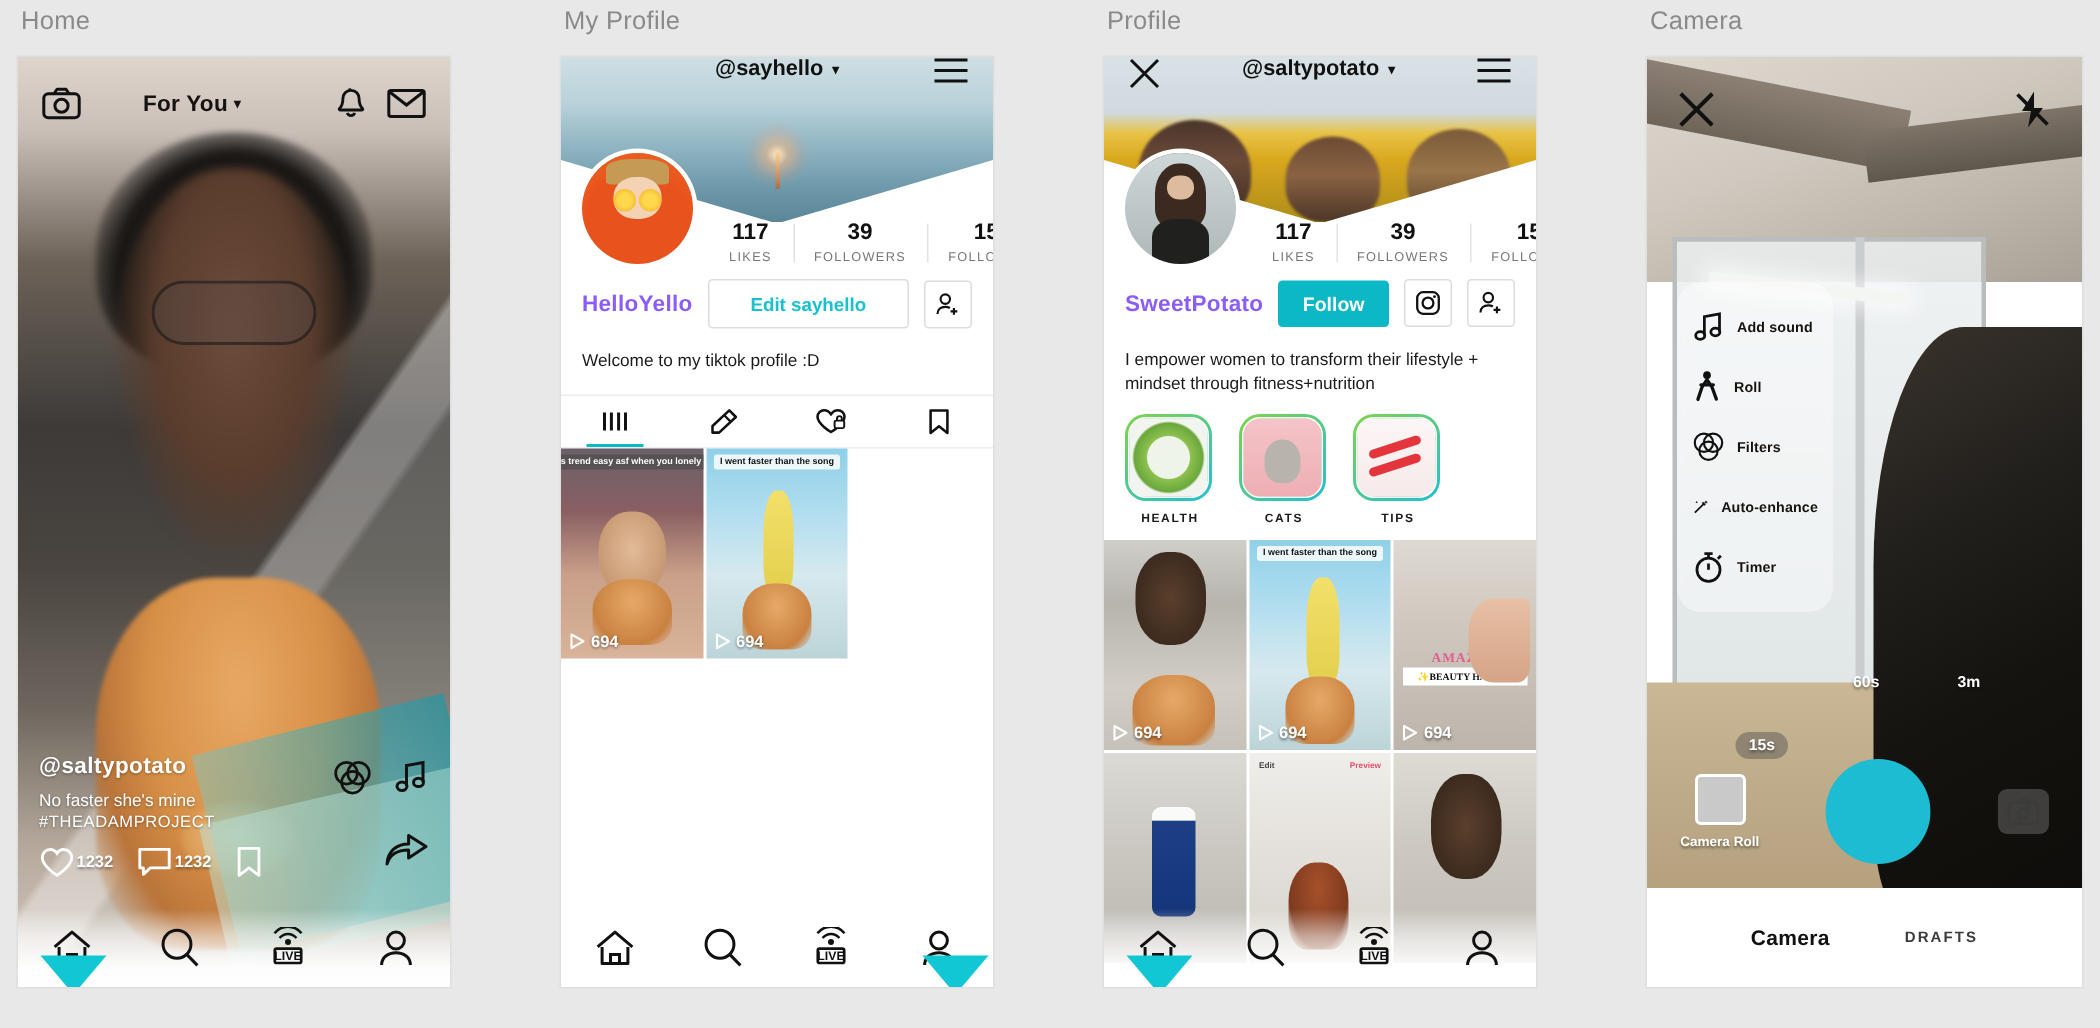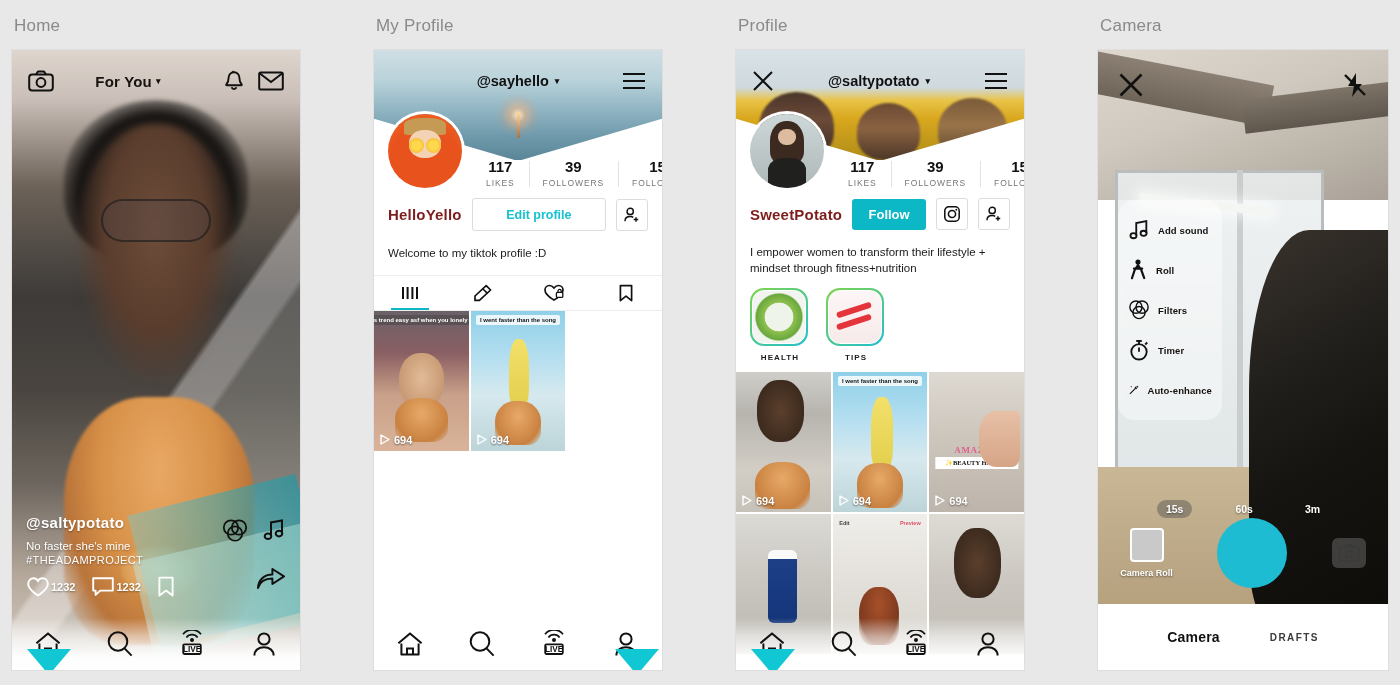--- a/index.html
+++ b/index.html
@@ -5,21 +5,21 @@
   html,body{margin:0;padding:0;}
   body{
     width:1400px;height:685px;
     background:#e8e8e8;
     font-family:"Liberation Sans", sans-serif;
     overflow:hidden;
     position:relative;
   }
   .screens{position:absolute;left:0;top:0;width:1400px;height:685px;}
 
-  .screen{position:absolute;top:16px;}
+  .screen{position:absolute;top:4px;}
   .screen-label{
     font-family:"Liberation Sans", sans-serif;
     font-size:17px;color:#8a8a8a;letter-spacing:.2px;
     line-height:20px;padding-left:2px;
   }
   .phone{
     position:relative;overflow:hidden;background:#fff;
     box-shadow:0 0 0 1px rgba(0,0,0,.04);
   }
 
@@ -111,21 +111,21 @@
 
   
   .cover{position:relative;height:110px;overflow:hidden;}
   .cover .chev{
     position:absolute;left:-2%;bottom:-1px;width:104%;height:44px;
     background:#fff;
     clip-path:polygon(0 0, 50% 100%, 100% 0, 100% 101%, 0 101%);
   }
   .cover-bar{
     position:absolute;left:0;right:0;top:0;height:62px;z-index:5;
-    display:flex;align-items:center;padding:0 16px;box-sizing:border-box;
+    display:flex;align-items:flex-start;padding:0 16px;box-sizing:border-box;
   }
   .cover-handle{
     flex:1;text-align:center;font-weight:bold;font-size:14.5px;color:#111;
     display:flex;align-items:center;justify-content:center;gap:6px;
   }
   .sea{background:linear-gradient(180deg,#cfdfe4 0%,#b9d2da 28%,#8fb4c2 55%,#6f9aab 78%,#5b8697 100%);}
   .sparkler{
     position:absolute;left:50%;top:38%;width:46px;height:46px;margin-left:-23px;
     background:radial-gradient(circle,rgba(255,236,200,.95) 0%,rgba(255,180,120,.5) 22%,rgba(255,150,90,.12) 50%,rgba(255,150,90,0) 70%);
   }
@@ -154,21 +154,21 @@
   .av-yellow{background:radial-gradient(circle at 50% 62%,#e8531d 0 58%,#f06a22 100%);}
   .av-yellow .hairbun{position:absolute;left:50%;top:6%;width:56%;height:22%;margin-left:-28%;background:#c49a55;border-radius:40% 40% 10% 10%;}
   .av-yellow .fc{position:absolute;left:28%;top:22%;width:44%;height:38%;background:#f3d3b3;border-radius:45%;}
   .av-yellow .o1,.av-yellow .o2{position:absolute;top:33%;width:20%;height:20%;border-radius:50%;background:radial-gradient(circle,#ffd84d 40%,#f0a81f 100%);}
   .av-yellow .o1{left:28%;}.av-yellow .o2{left:52%;}
   .av-sweet{background:linear-gradient(180deg,#cfd8d8 0%,#bfc9ca 45%,#aeb8b8 100%);}
   .av-sweet .hr{position:absolute;left:50%;top:10%;width:46%;height:58%;margin-left:-23%;background:#3c2a20;border-radius:46% 46% 30% 30%;}
   .av-sweet .bd{position:absolute;left:50%;bottom:0;width:52%;height:40%;margin-left:-26%;background:#20201f;border-radius:40% 40% 0 0;}
   .av-sweet .fc2{position:absolute;left:50%;top:20%;width:24%;height:22%;margin-left:-12%;background:#dcbb9e;border-radius:46%;z-index:2;}
   .prof-row2{display:flex;align-items:center;padding:10px 14px 0;gap:10px;}
-  .prof-name{font-weight:bold;font-size:15px;color:#7f1d1d;letter-spacing:.2px;white-space:nowrap;}
+  .prof-name{font-weight:bold;font-size:15px;color:#8b5cf6;letter-spacing:.2px;white-space:nowrap;}
   .btn-edit{
     flex:1;height:31px;border:1px solid #dcdcdc;border-radius:3px;background:#fff;
     color:#17c1cf;font-weight:bold;font-size:12.5px;display:flex;align-items:center;justify-content:center;
   }
   .btn-follow{
     flex:1;height:31px;border-radius:3px;background:#0cb7c6;
     color:#fff;font-weight:bold;font-size:13px;display:flex;align-items:center;justify-content:center;
   }
   .sq-btn{width:30px;height:30px;border:1px solid #dcdcdc;border-radius:3px;background:#fff;display:flex;align-items:center;justify-content:center;flex:none;}
   .bio{padding:14px 14px 0;font-size:11.5px;color:#1b1b1b;line-height:16px;}
@@ -214,21 +214,21 @@
   .cam-top{position:absolute;left:0;right:0;top:0;height:70px;display:flex;align-items:center;justify-content:space-between;padding:0 20px;box-sizing:border-box;z-index:20;}
   .cam-panel{
     position:absolute;left:20px;top:150px;width:104px;
     background:rgba(255,255,255,.42);border-radius:16px;padding:10px 0;
     backdrop-filter:blur(2px);z-index:20;
   }
   .cam-opt{display:flex;align-items:center;gap:8px;padding:9px 10px;}
   .cam-opt .lb{font-size:9.5px;color:#16130f;font-weight:bold;letter-spacing:.1px;white-space:nowrap;}
   .durations{position:absolute;left:0;right:0;bottom:152px;display:flex;justify-content:center;gap:34px;z-index:20;}
   .dur{font-size:10.5px;color:#fff;font-weight:bold;text-shadow:0 1px 2px rgba(0,0,0,.45);padding:3px 9px;border-radius:10px;}
-  .dur.sel{background:rgba(80,80,80,.45);}
+  .dur.sel{background:rgba(80,80,80,.45);margin-top:42px;}
   .cam-controls{position:absolute;left:0;right:0;bottom:72px;height:90px;display:flex;align-items:center;justify-content:space-around;z-index:20;}
   .shutter{width:62px;height:62px;border-radius:50%;background:#1ebcd2;border:4px solid rgba(30,188,210,.45);box-sizing:content-box;}
   .roll{display:flex;flex-direction:column;align-items:center;gap:6px;}
   .roll .sq{width:30px;height:30px;background:#c9c9c9;border:2px solid #fff;border-radius:4px;}
   .roll .lb{font-size:9px;color:#fff;font-weight:bold;text-shadow:0 1px 2px rgba(0,0,0,.5);}
   .flip{width:34px;height:30px;border-radius:6px;background:rgba(120,120,120,.45);display:flex;align-items:center;justify-content:center;}
   .cam-bottom{position:absolute;left:0;right:0;bottom:0;height:66px;background:#fff;display:flex;align-items:center;justify-content:center;gap:30px;z-index:30;}
   .cam-bottom .a{font-size:14px;font-weight:bold;color:#111;letter-spacing:.2px;}
   .cam-bottom .b{font-size:10px;font-weight:bold;color:#3b3b3b;letter-spacing:1.4px;margin-left:20px;}
   svg{display:block;}
@@ -400,21 +400,21 @@
           </div>
           <div class="stat">
             <div class="num">155</div>
             <div class="lbl">FOLLOWING</div>
           </div>
         </div>
       </div>
 
       <div class="prof-row2">
         <div class="prof-name">HelloYello</div>
-        <div class="btn-edit">Edit profile</div>
+        <div class="btn-edit">Edit sayhello</div>
         <div class="sq-btn">
           <svg width="18" height="18" viewBox="0 0 20 20">
               <circle cx="8" cy="6" r="3.5" fill="none" stroke="#111" stroke-width="1.6"></circle>
               <path d="M2.2 17c0-3.4 2.6-5.3 5.8-5.3 1.3 0 2.5.3 3.4.9" fill="none" stroke="#111" stroke-width="1.6"></path>
               <path d="M14.4 12.6v5M11.9 15.1h5" stroke="#111" stroke-width="1.6"></path>
             </svg>
         </div>
       </div>
 
       <div class="bio">Welcome to my tiktok profile :D</div>
@@ -573,20 +573,28 @@
       </div>
 
       <div class="bio">I empower women to transform their lifestyle + mindset through fitness+nutrition</div>
 
       <div class="highlights">
         <div class="hl">
           <div class="hl-img">
               <div class="hl-inner" style="background:radial-gradient(circle at 50% 50%,#eef4ea 0 38%,#8dc04f 40%,#6aa83c 62%,#f2f4ef 66%);"></div>
             </div>
           <div class="hl-cap">HEALTH</div>
+        </div>
+        <div class="hl">
+          <div class="hl-img">
+              <div class="hl-inner" style="background:linear-gradient(180deg,#f4c4c8,#eeaeb4);">
+                <div style="position:absolute;left:26%;top:26%;width:48%;height:56%;background:#b9b3ad;border-radius:46% 46% 40% 40%;"></div>
+              </div>
+            </div>
+          <div class="hl-cap">CATS</div>
         </div>
         <div class="hl">
           <div class="hl-img">
               <div class="hl-inner" style="background:linear-gradient(180deg,#fdf6f6,#f6eaea);">
                 <div style="position:absolute;left:14%;top:30%;width:70%;height:12%;background:#e4343c;border-radius:3px;transform:rotate(-18deg);"></div>
                 <div style="position:absolute;left:14%;top:54%;width:70%;height:12%;background:#e4343c;border-radius:3px;transform:rotate(-18deg);"></div>
               </div>
             </div>
           <div class="hl-cap">TIPS</div>
         </div>
@@ -724,34 +732,34 @@
         <div class="cam-opt">
           <svg width="22" height="22" viewBox="0 0 26 26">
               <circle cx="9.4" cy="9.6" r="7.2" fill="none" stroke="#111" stroke-width="1.7"></circle>
               <circle cx="16.6" cy="9.6" r="7.2" fill="none" stroke="#111" stroke-width="1.7"></circle>
               <circle cx="13" cy="16" r="7.2" fill="none" stroke="#111" stroke-width="1.7"></circle>
             </svg>
           <span class="lb">Filters</span>
         </div>
         <div class="cam-opt">
           <svg width="22" height="22" viewBox="0 0 24 24">
+              <path d="M4 20 16.5 7.5" stroke="#111" stroke-width="2.4"></path>
+              <path d="M14.6 5.6 18.4 9.4" stroke="#111" stroke-width="2.4"></path>
+              <path d="M19.5 2.4l.8 2 2 .8-2 .8-.8 2-.8-2-2-.8 2-.8zM6.6 3.2l.6 1.4 1.4.6-1.4.6-.6 1.4-.6-1.4-1.4-.6 1.4-.6z" fill="#111"></path>
+            </svg>
+          <span class="lb">Auto-enhance</span>
+        </div>
+        <div class="cam-opt">
+          <svg width="22" height="22" viewBox="0 0 24 24">
               <circle cx="12" cy="14" r="8.4" fill="none" stroke="#111" stroke-width="2"></circle>
               <path d="M12 14V9.4" stroke="#111" stroke-width="2"></path>
               <path d="M9 2.2h6M12 2.2v3.4" stroke="#111" stroke-width="2"></path>
               <path d="M18.8 6 21 3.8" stroke="#111" stroke-width="2"></path>
             </svg>
           <span class="lb">Timer</span>
-        </div>
-        <div class="cam-opt">
-          <svg width="22" height="22" viewBox="0 0 24 24">
-              <path d="M4 20 16.5 7.5" stroke="#111" stroke-width="2.4"></path>
-              <path d="M14.6 5.6 18.4 9.4" stroke="#111" stroke-width="2.4"></path>
-              <path d="M19.5 2.4l.8 2 2 .8-2 .8-.8 2-.8-2-2-.8 2-.8zM6.6 3.2l.6 1.4 1.4.6-1.4.6-.6 1.4-.6-1.4-1.4-.6 1.4-.6z" fill="#111"></path>
-            </svg>
-          <span class="lb">Auto-enhance</span>
         </div>
       </div>
 
       <div class="durations">
         <div class="dur sel">15s</div>
         <div class="dur">60s</div>
         <div class="dur">3m</div>
       </div>
 
       <div class="cam-controls">

